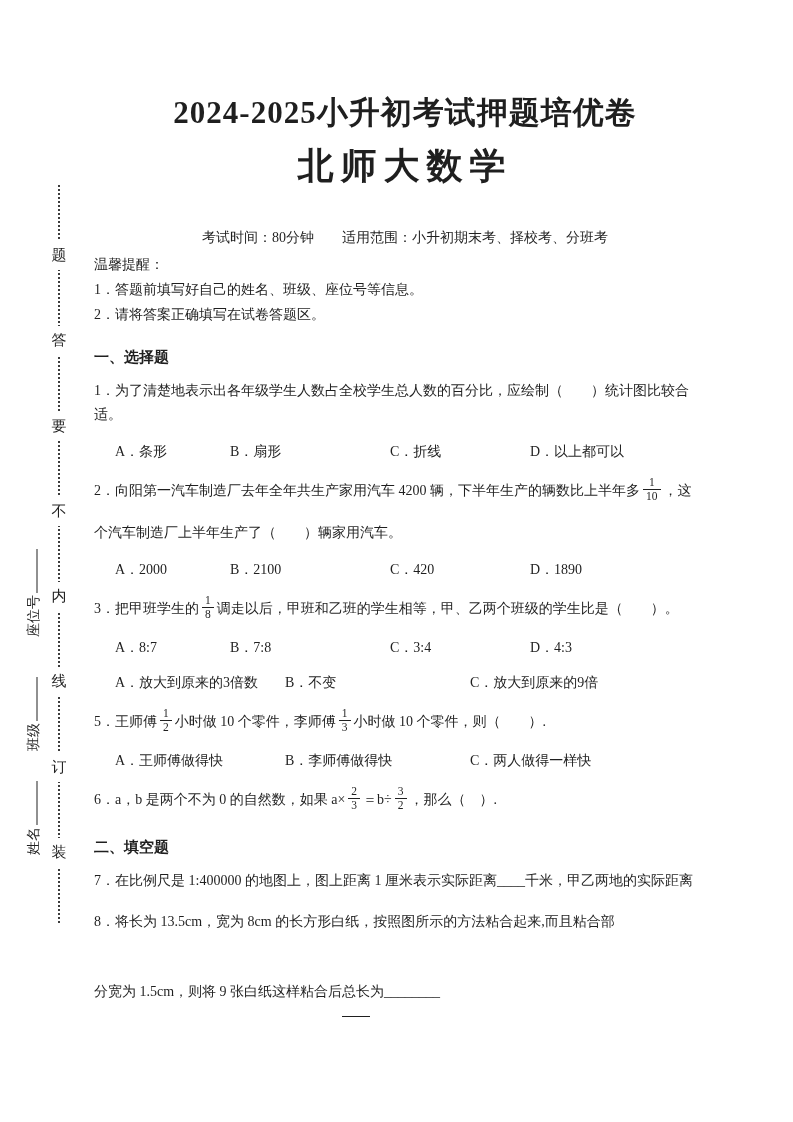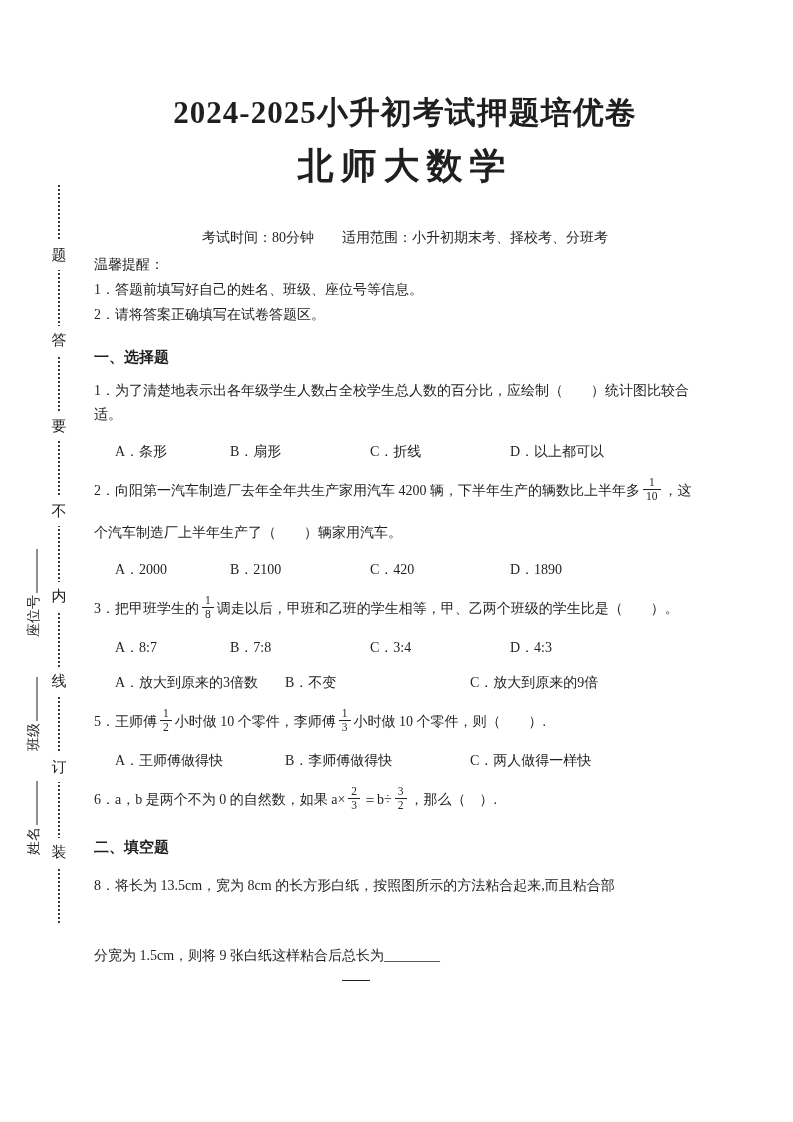--- a/index.html
+++ b/index.html
@@ -34,21 +34,21 @@
   .section-title{margin:24px 0 12px;font-size:15px;font-weight:bold;}
   .question{margin:0 0 17px;}
   .qline{font-size:14px;line-height:24px;margin-bottom:16px;}
   .qline:last-child{margin-bottom:0;}
   .figure-gap .qline + .qline{margin-top:46px;}
 
   .options{display:flex;padding-left:21px;font-size:14px;margin-top:6px;}
   .opt{white-space:nowrap;flex:none;}
   .cols4 .opt:nth-child(1){width:115px;}
   .cols4 .opt:nth-child(2){width:140px;}
-  .cols4 .opt:nth-child(3){width:140px;}
+  .cols4 .opt:nth-child(3){width:140px;margin-left:20px;}
   .cols3 .opt:nth-child(1){width:170px;}
   .cols3 .opt:nth-child(2){width:185px;}
 
   .frac{display:inline-block;vertical-align:middle;text-align:center;margin:0 3px;
         transform:translateY(-2px);}
   .frac .num,.frac .den{display:block;font-size:11.5px;line-height:13px;padding:0 3px;
         font-family:"Liberation Serif",serif;}
   .frac .num{border-bottom:1px solid #1f1f1f;}
   .useg{border-bottom:1px solid #1f1f1f;padding-bottom:17px;}
 </style>
@@ -127,20 +127,21 @@
             <span class="opt">A．王师傅做得快</span>
             <span class="opt">B．李师傅做得快</span>
             <span class="opt">C．两人做得一样快</span>
           </div>
         </div>
         <div class="question">
           <div class="qline"><span>6．a，b 是两个不为 0 的自然数，如果 a×</span><span class="frac"><span class="num">2</span><span class="den">3</span></span><span>＝b÷</span><span class="frac"><span class="num">3</span><span class="den">2</span></span><span>，那么（　）.</span></div>
         </div>
         <div class="section-title">二、填空题</div>
         <div class="question">
+          <div class="qline"><span>7．在比例尺是 1:400000 的地图上，图上距离 1 厘米表示实际距离____千米，甲乙两地的实际距离</span></div>
         </div>
         <div class="question figure-gap">
           <div class="qline"><span>8．将长为 13.5cm，宽为 8cm 的长方形白纸，按照图所示的方法粘合起来,而且粘合部</span></div>
           <div class="qline"><span>分宽为 1.5cm，则将 9 张白纸这样粘合后</span><span class="useg">总长</span><span>为________</span></div>
         </div>
       </div>
   </main>
 
 </div>
 

